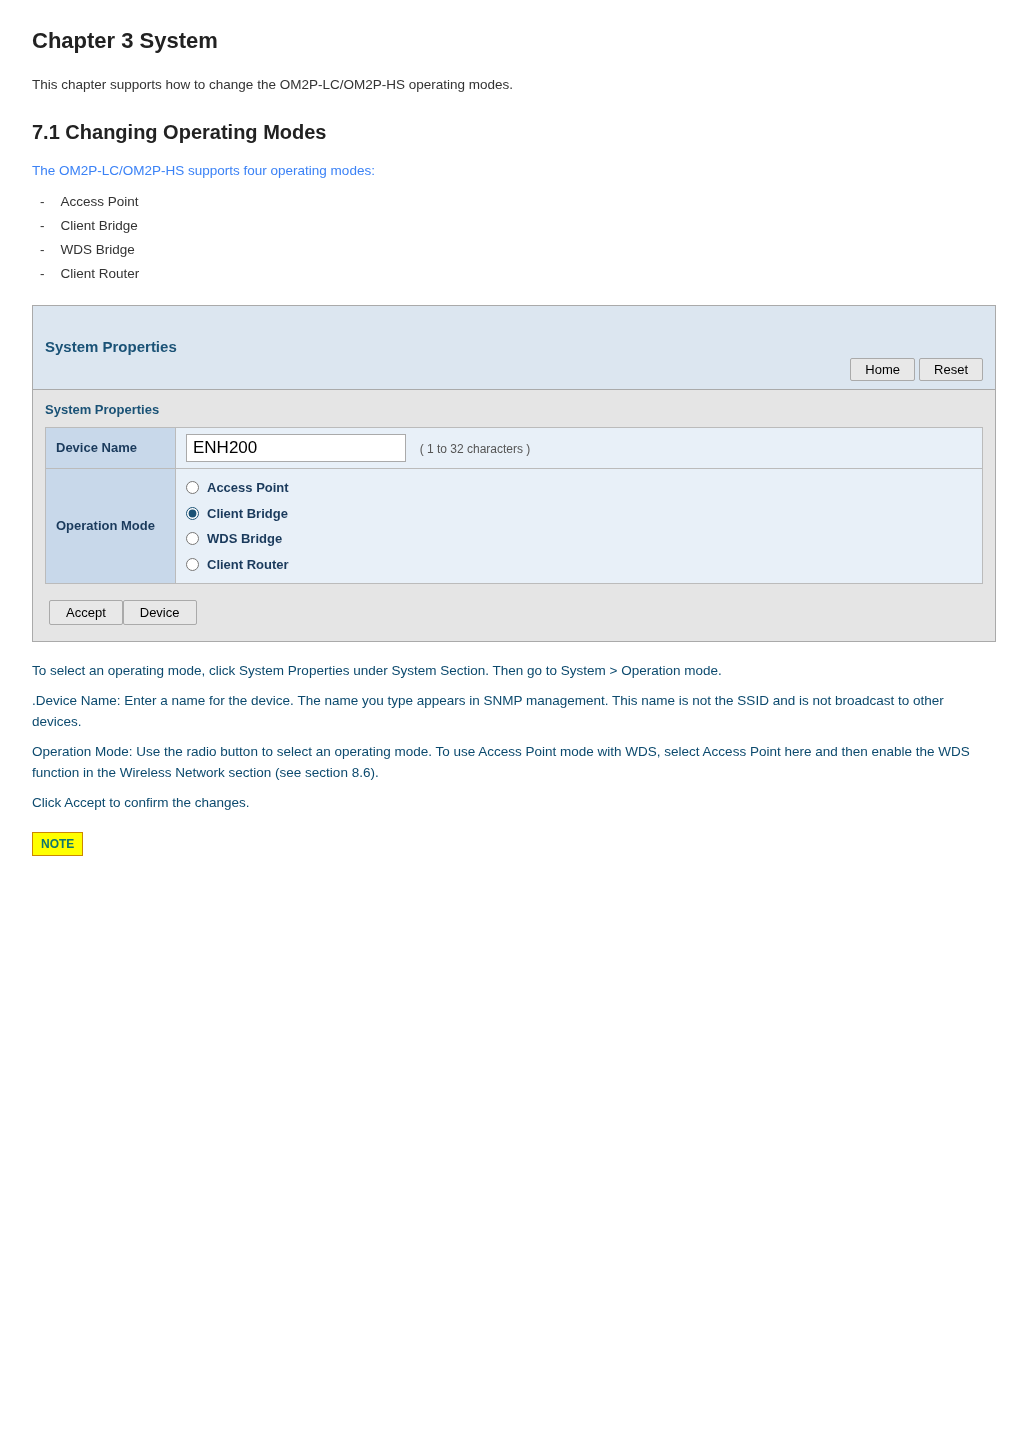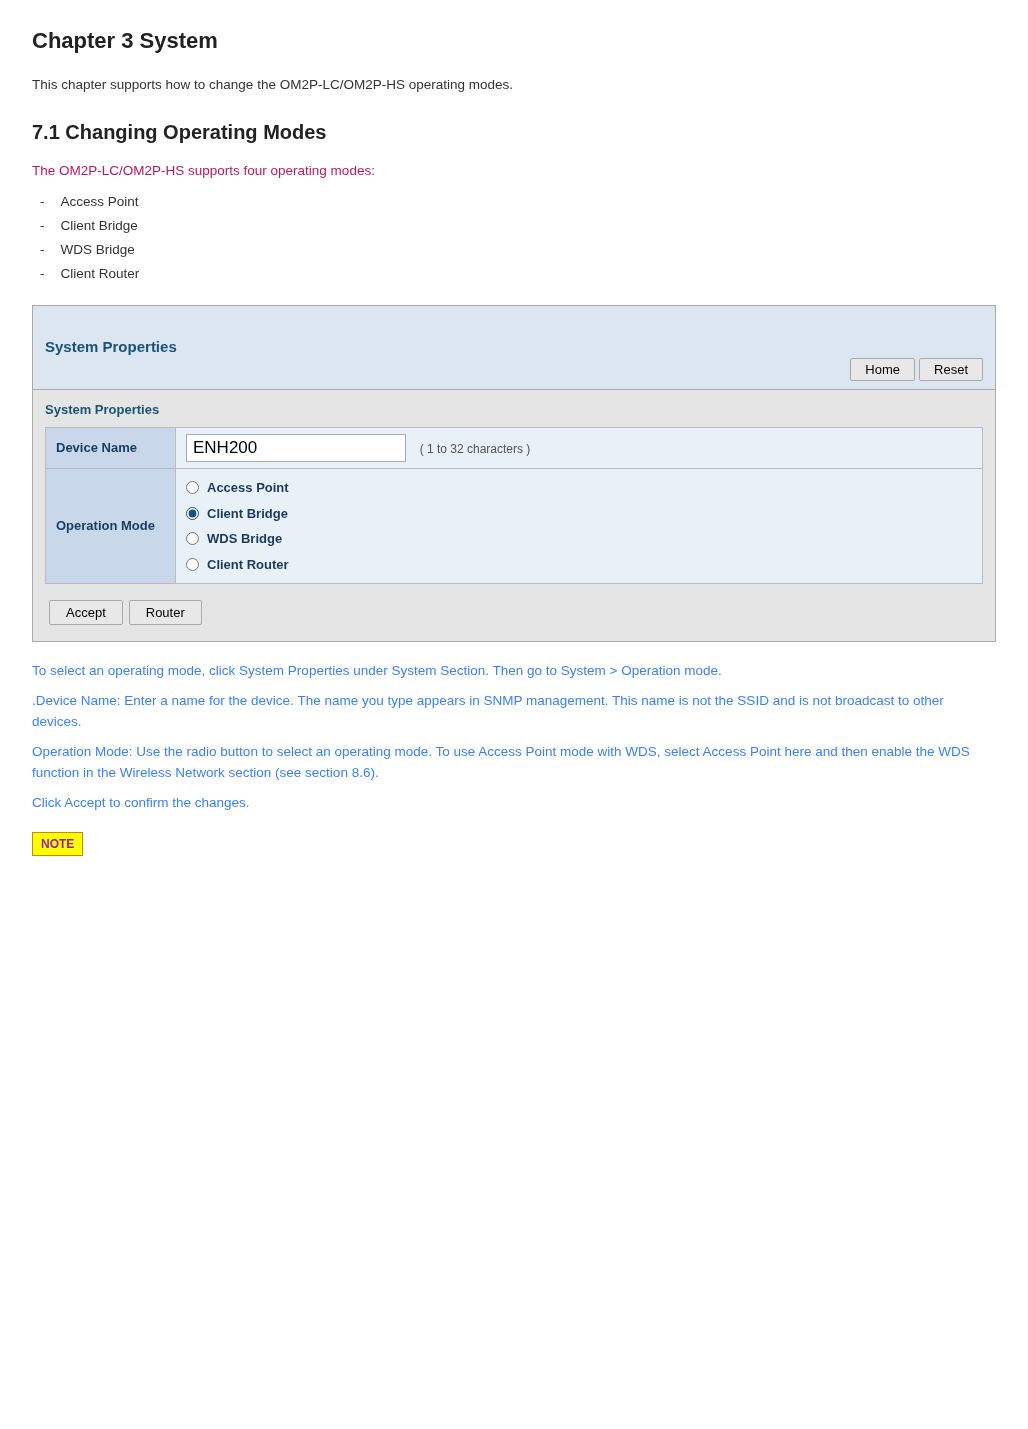--- a/index.html
+++ b/index.html
@@ -24,21 +24,21 @@
       margin-top: 10px;
     }
     .intro-text {
       font-size: 13.5px;
       margin-bottom: 22px;
       color: #333;
     }
     .modes-intro {
       font-size: 13.5px;
       margin-bottom: 8px;
-      color: #be185d;
+      color: #3b82f6;
     }
     .mode-list {
       list-style: none;
       margin-bottom: 18px;
       padding-left: 0;
     }
     .mode-list li {
       font-size: 13.5px;
       color: #333;
       padding: 2px 0;
@@ -141,48 +141,47 @@
       color: #1a3a5c;
     }
     .radio-option input[type="radio"] {
       margin-right: 8px;
       accent-color: #1a5276;
     }
 
     
     .action-buttons {
       display: flex;
-      gap: 6px;
       padding: 6px 4px;
     }
     .action-btn {
       background: #e8e8e8;
       border: 1px solid #aaa;
       padding: 4px 16px;
       font-size: 13px;
       cursor: pointer;
       border-radius: 2px;
     }
 
     
     .body-text {
       font-size: 13.5px;
-      color: #3b82f6;
+      color: #0c4a6e;
       margin-bottom: 8px;
       line-height: 1.6;
     }
     .note-section {
       margin-top: 18px;
       margin-bottom: 8px;
     }
     .note-badge {
       display: inline-block;
       background: #ffff00;
       border: 1px solid #cc8800;
-      color: #a21caf;
+      color: #0f766e;
       font-size: 12px;
       font-weight: bold;
       padding: 2px 8px;
       margin-bottom: 6px;
     }
     .note-text {
       font-size: 13.5px;
       color: #333;
       line-height: 1.6;
     }
@@ -248,21 +247,21 @@
             <input type="radio" name="opmode" style="">
             <span>Client Router</span>
           </div>
         </td>
       </tr>
     </tbody>
       </table>
 
     <div class="action-buttons">
       <button class="action-btn">Accept</button>
-      <button class="action-btn">Router</button>
+      <button class="action-btn">Device</button>
     </div>
   </div>
 </div>
 
 <p class="body-text">To select an operating mode, click System  Properties under System  Section.  Then go to System  &gt;  Operation  mode.</p>
 <p class="body-text">.Device  Name:  Enter a name for the device. The name you type appears in SNMP management. This name is not the SSID and is not broadcast to other devices.</p>
 <p class="body-text">Operation  Mode:  Use the radio button to select an operating mode. To use Access Point mode with WDS, select Access  Point  here and then enable the WDS function in the Wireless Network section (see section 8.6).</p>
 <p class="body-text">Click Accept  to confirm the changes.</p>
 
 <div class="note-section">

